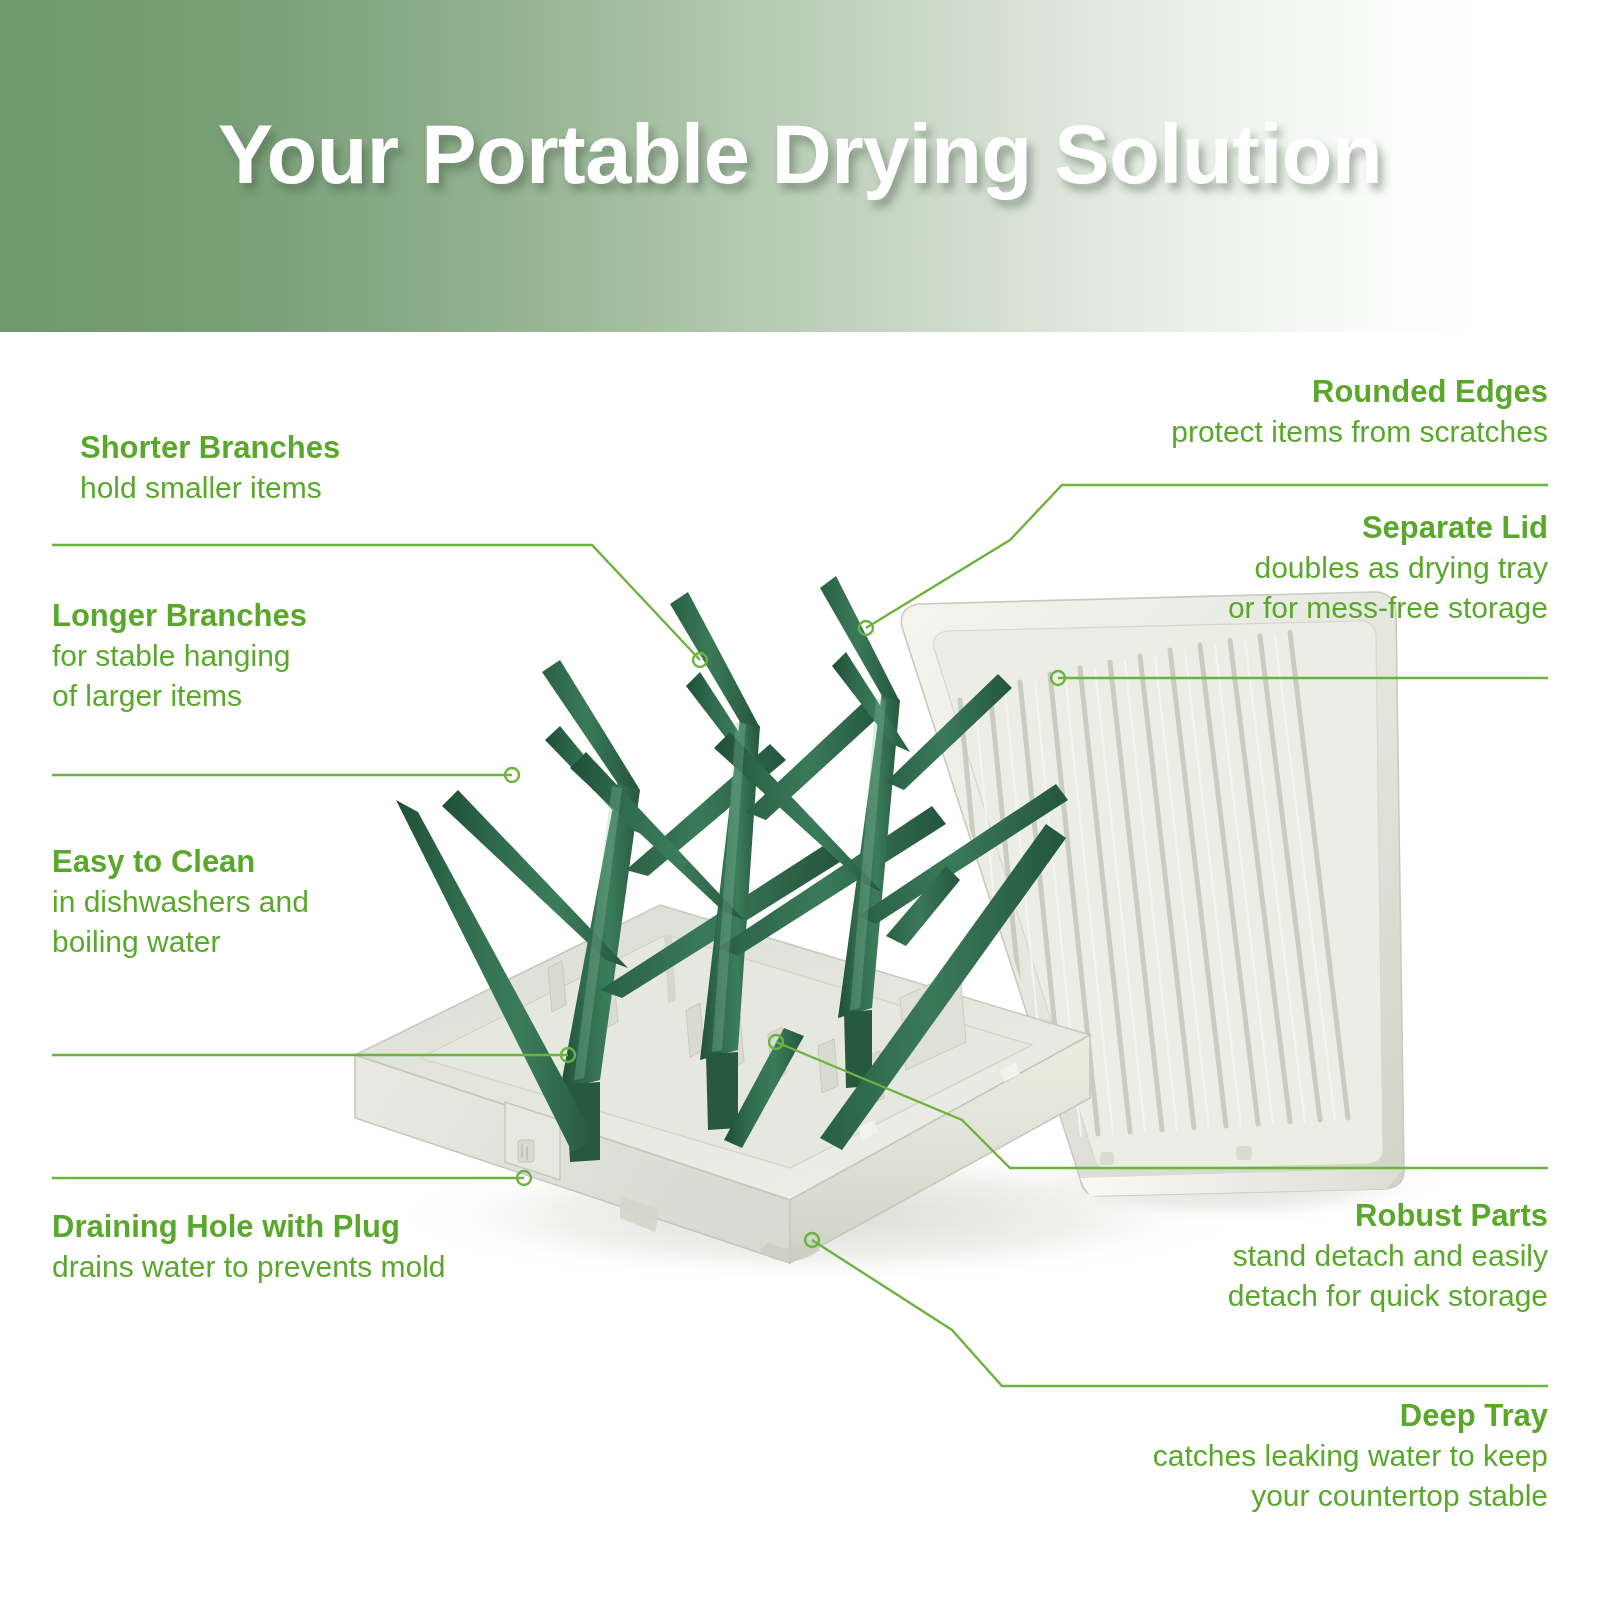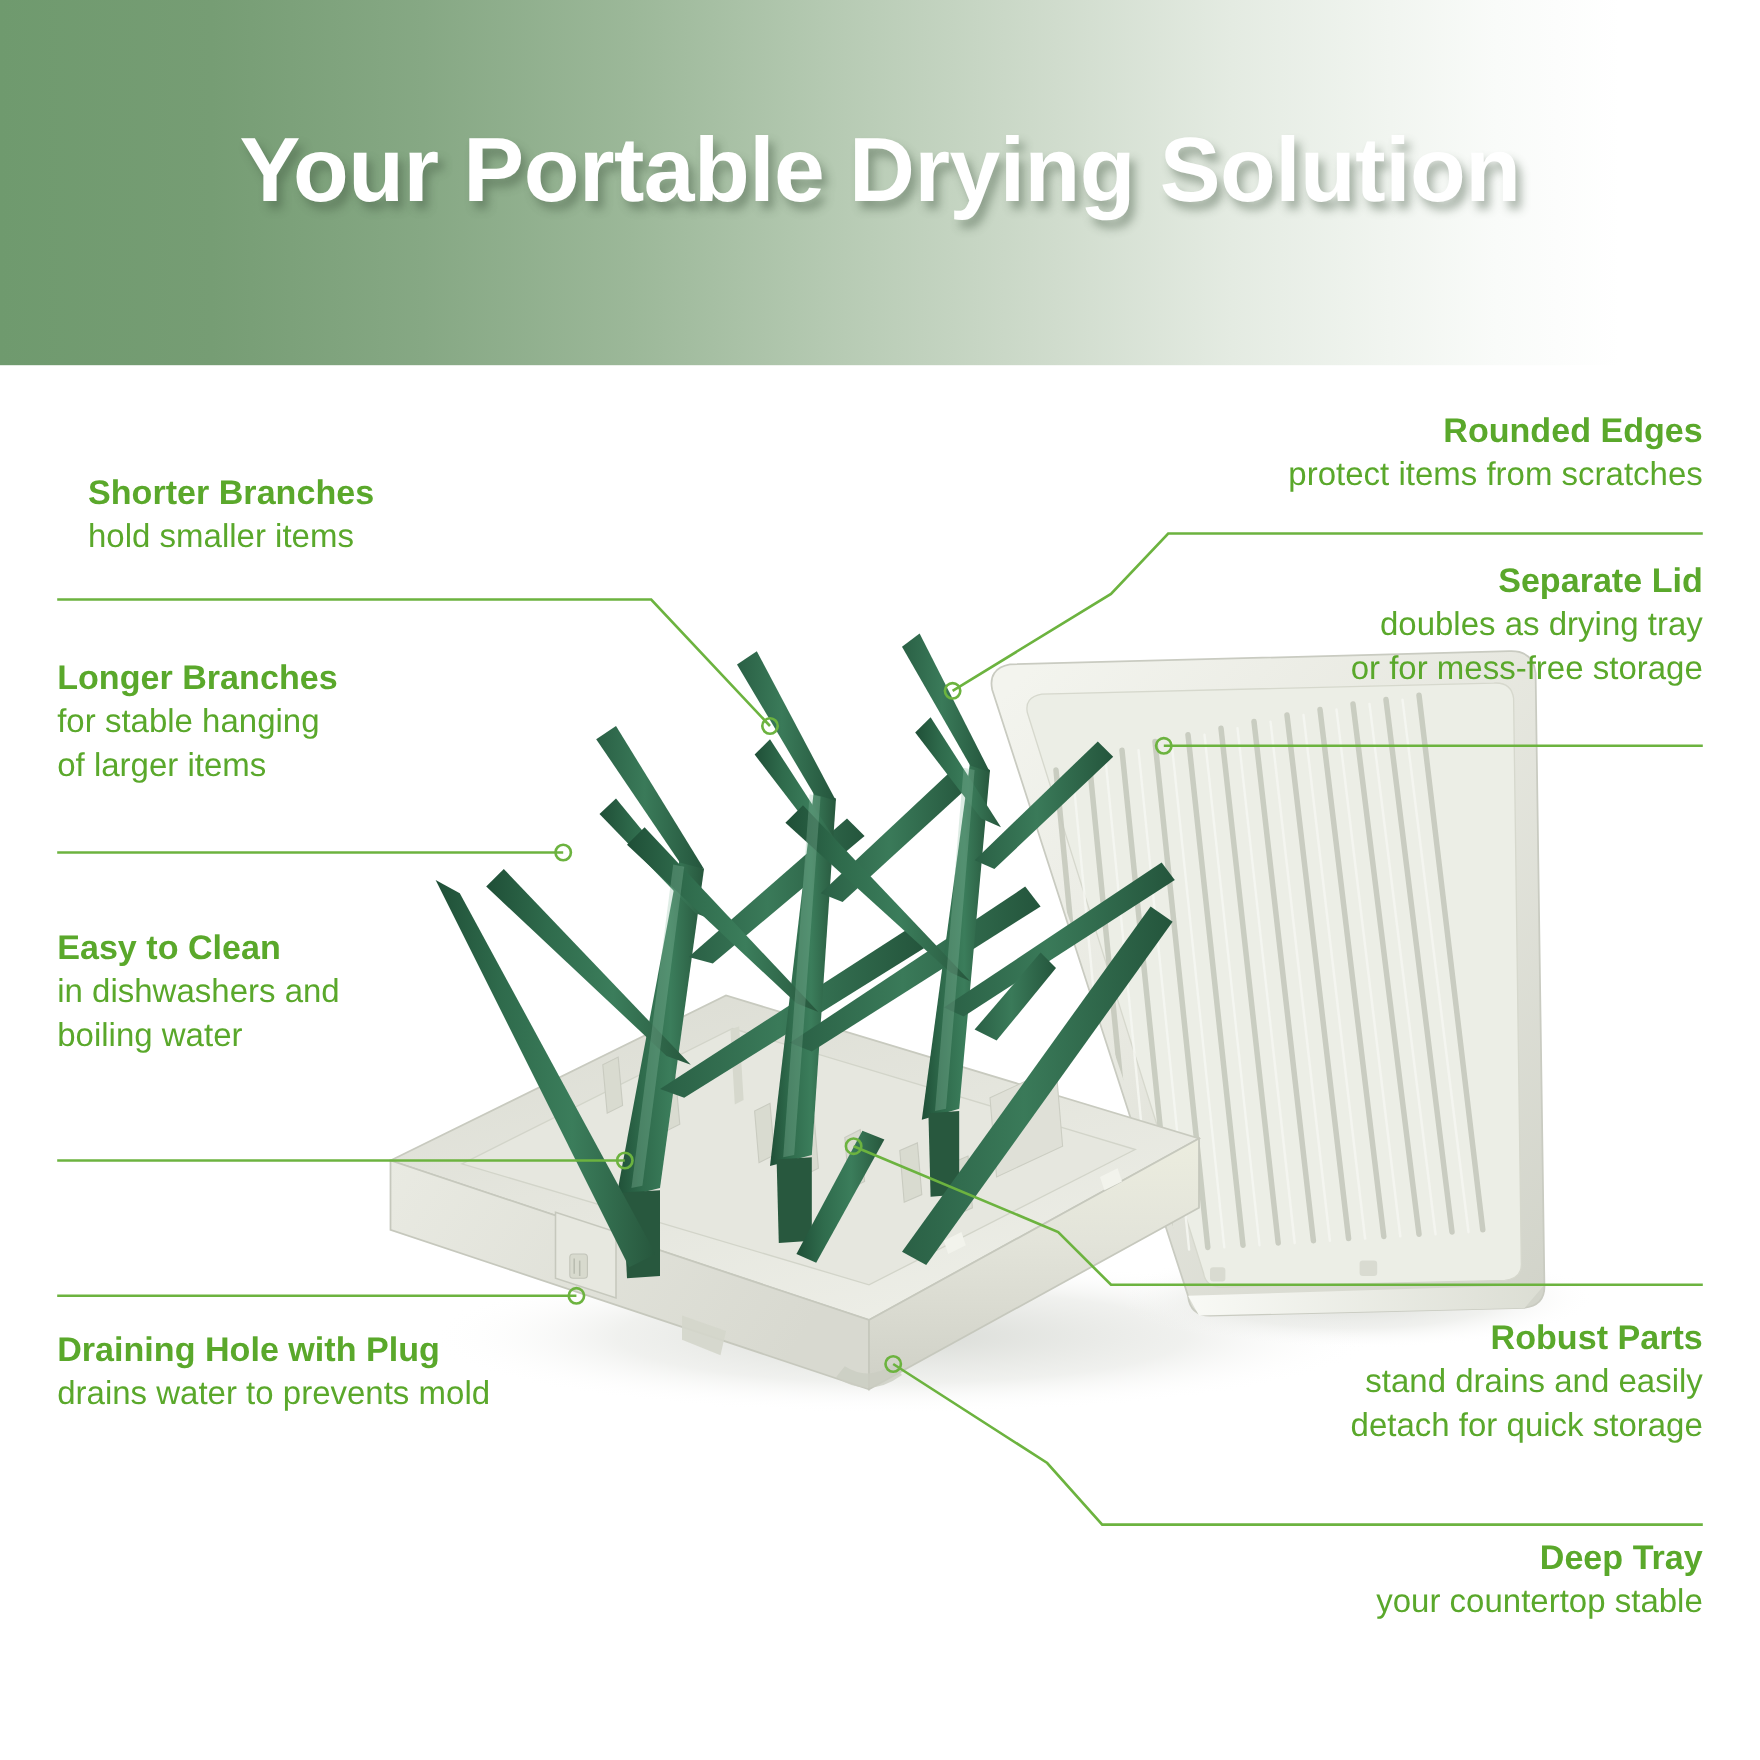--- a/index.html
+++ b/index.html
@@ -310,22 +310,23 @@
   </div>
 
   <div class="callout right" style="right:52px; top:508px;">
     <div class="c-title">Separate Lid</div>
     <div class="c-sub">doubles as drying tray</div>
     <div class="c-sub">or for mess-free storage</div>
   </div>
 
   <div class="callout right" style="right:52px; top:1196px;">
     <div class="c-title">Robust Parts</div>
-    <div class="c-sub">stand drains and easily</div>
+    <div class="c-sub">stand detach and easily</div>
     <div class="c-sub">detach for quick storage</div>
   </div>
 
   <div class="callout right" style="right:52px; top:1396px;">
     <div class="c-title">Deep Tray</div>
+    <div class="c-sub">catches leaking water to keep</div>
     <div class="c-sub">your countertop stable</div>
   </div>
 
 </div>
 
 </body></html>

